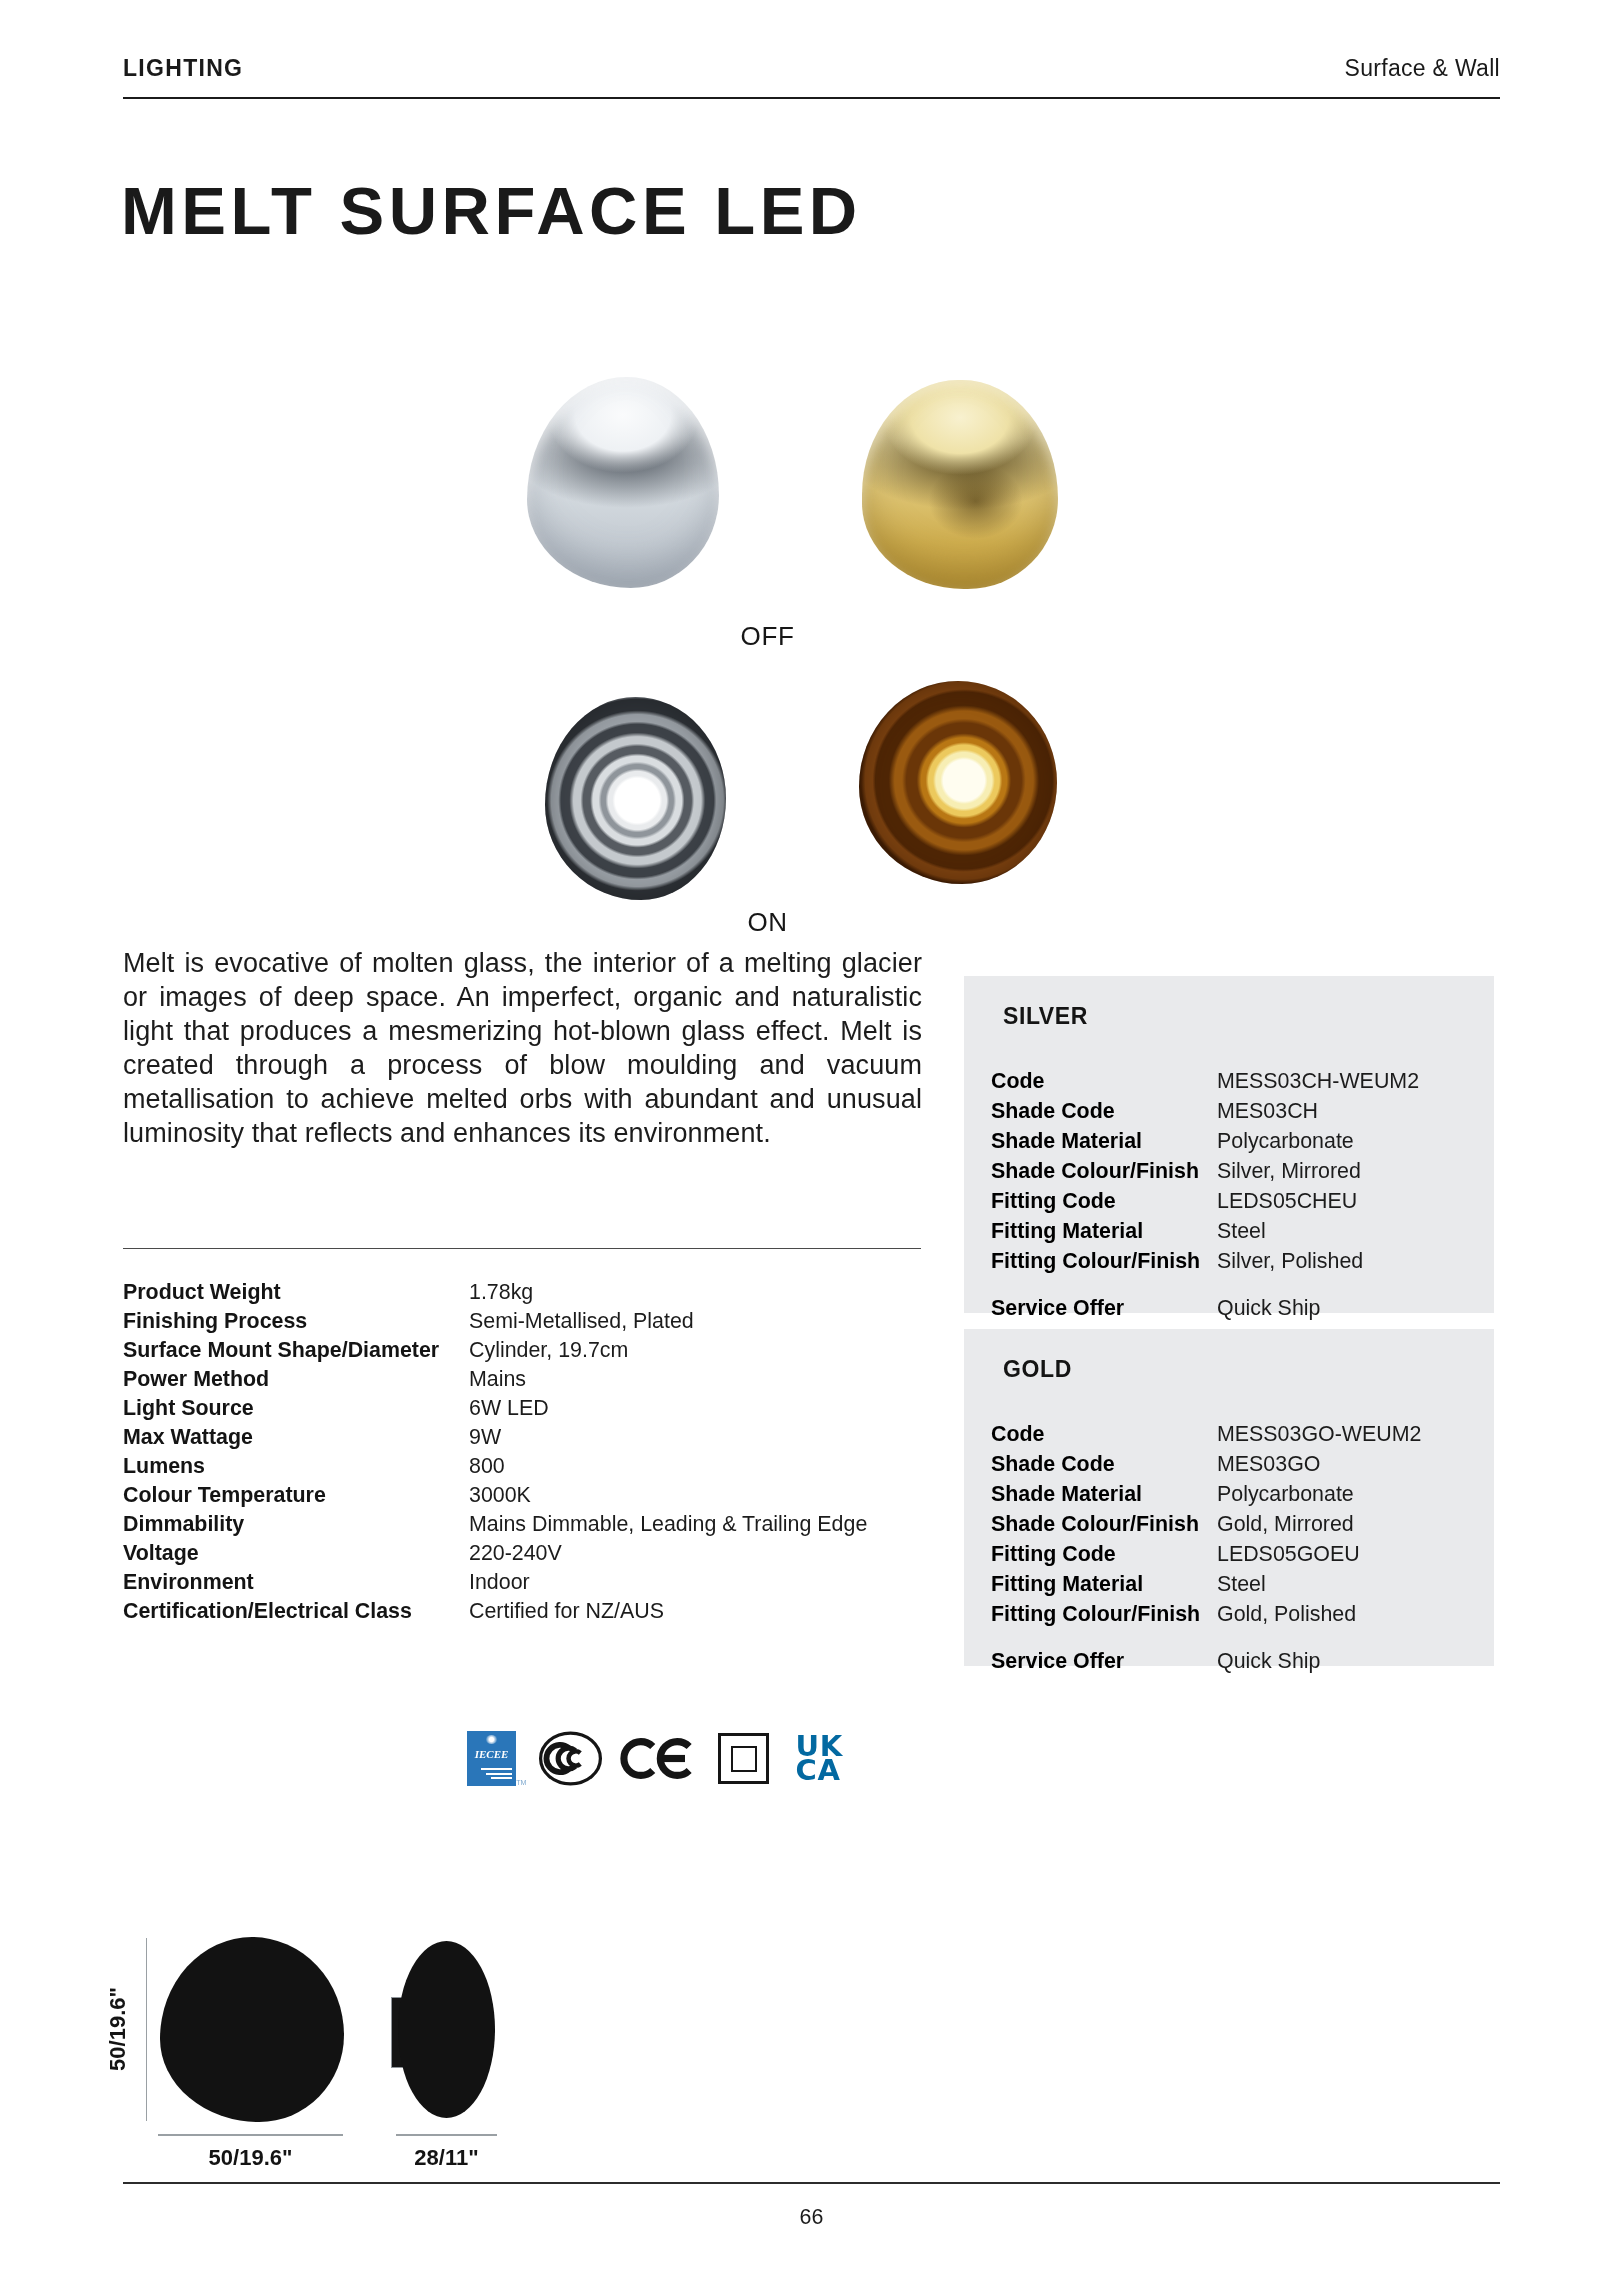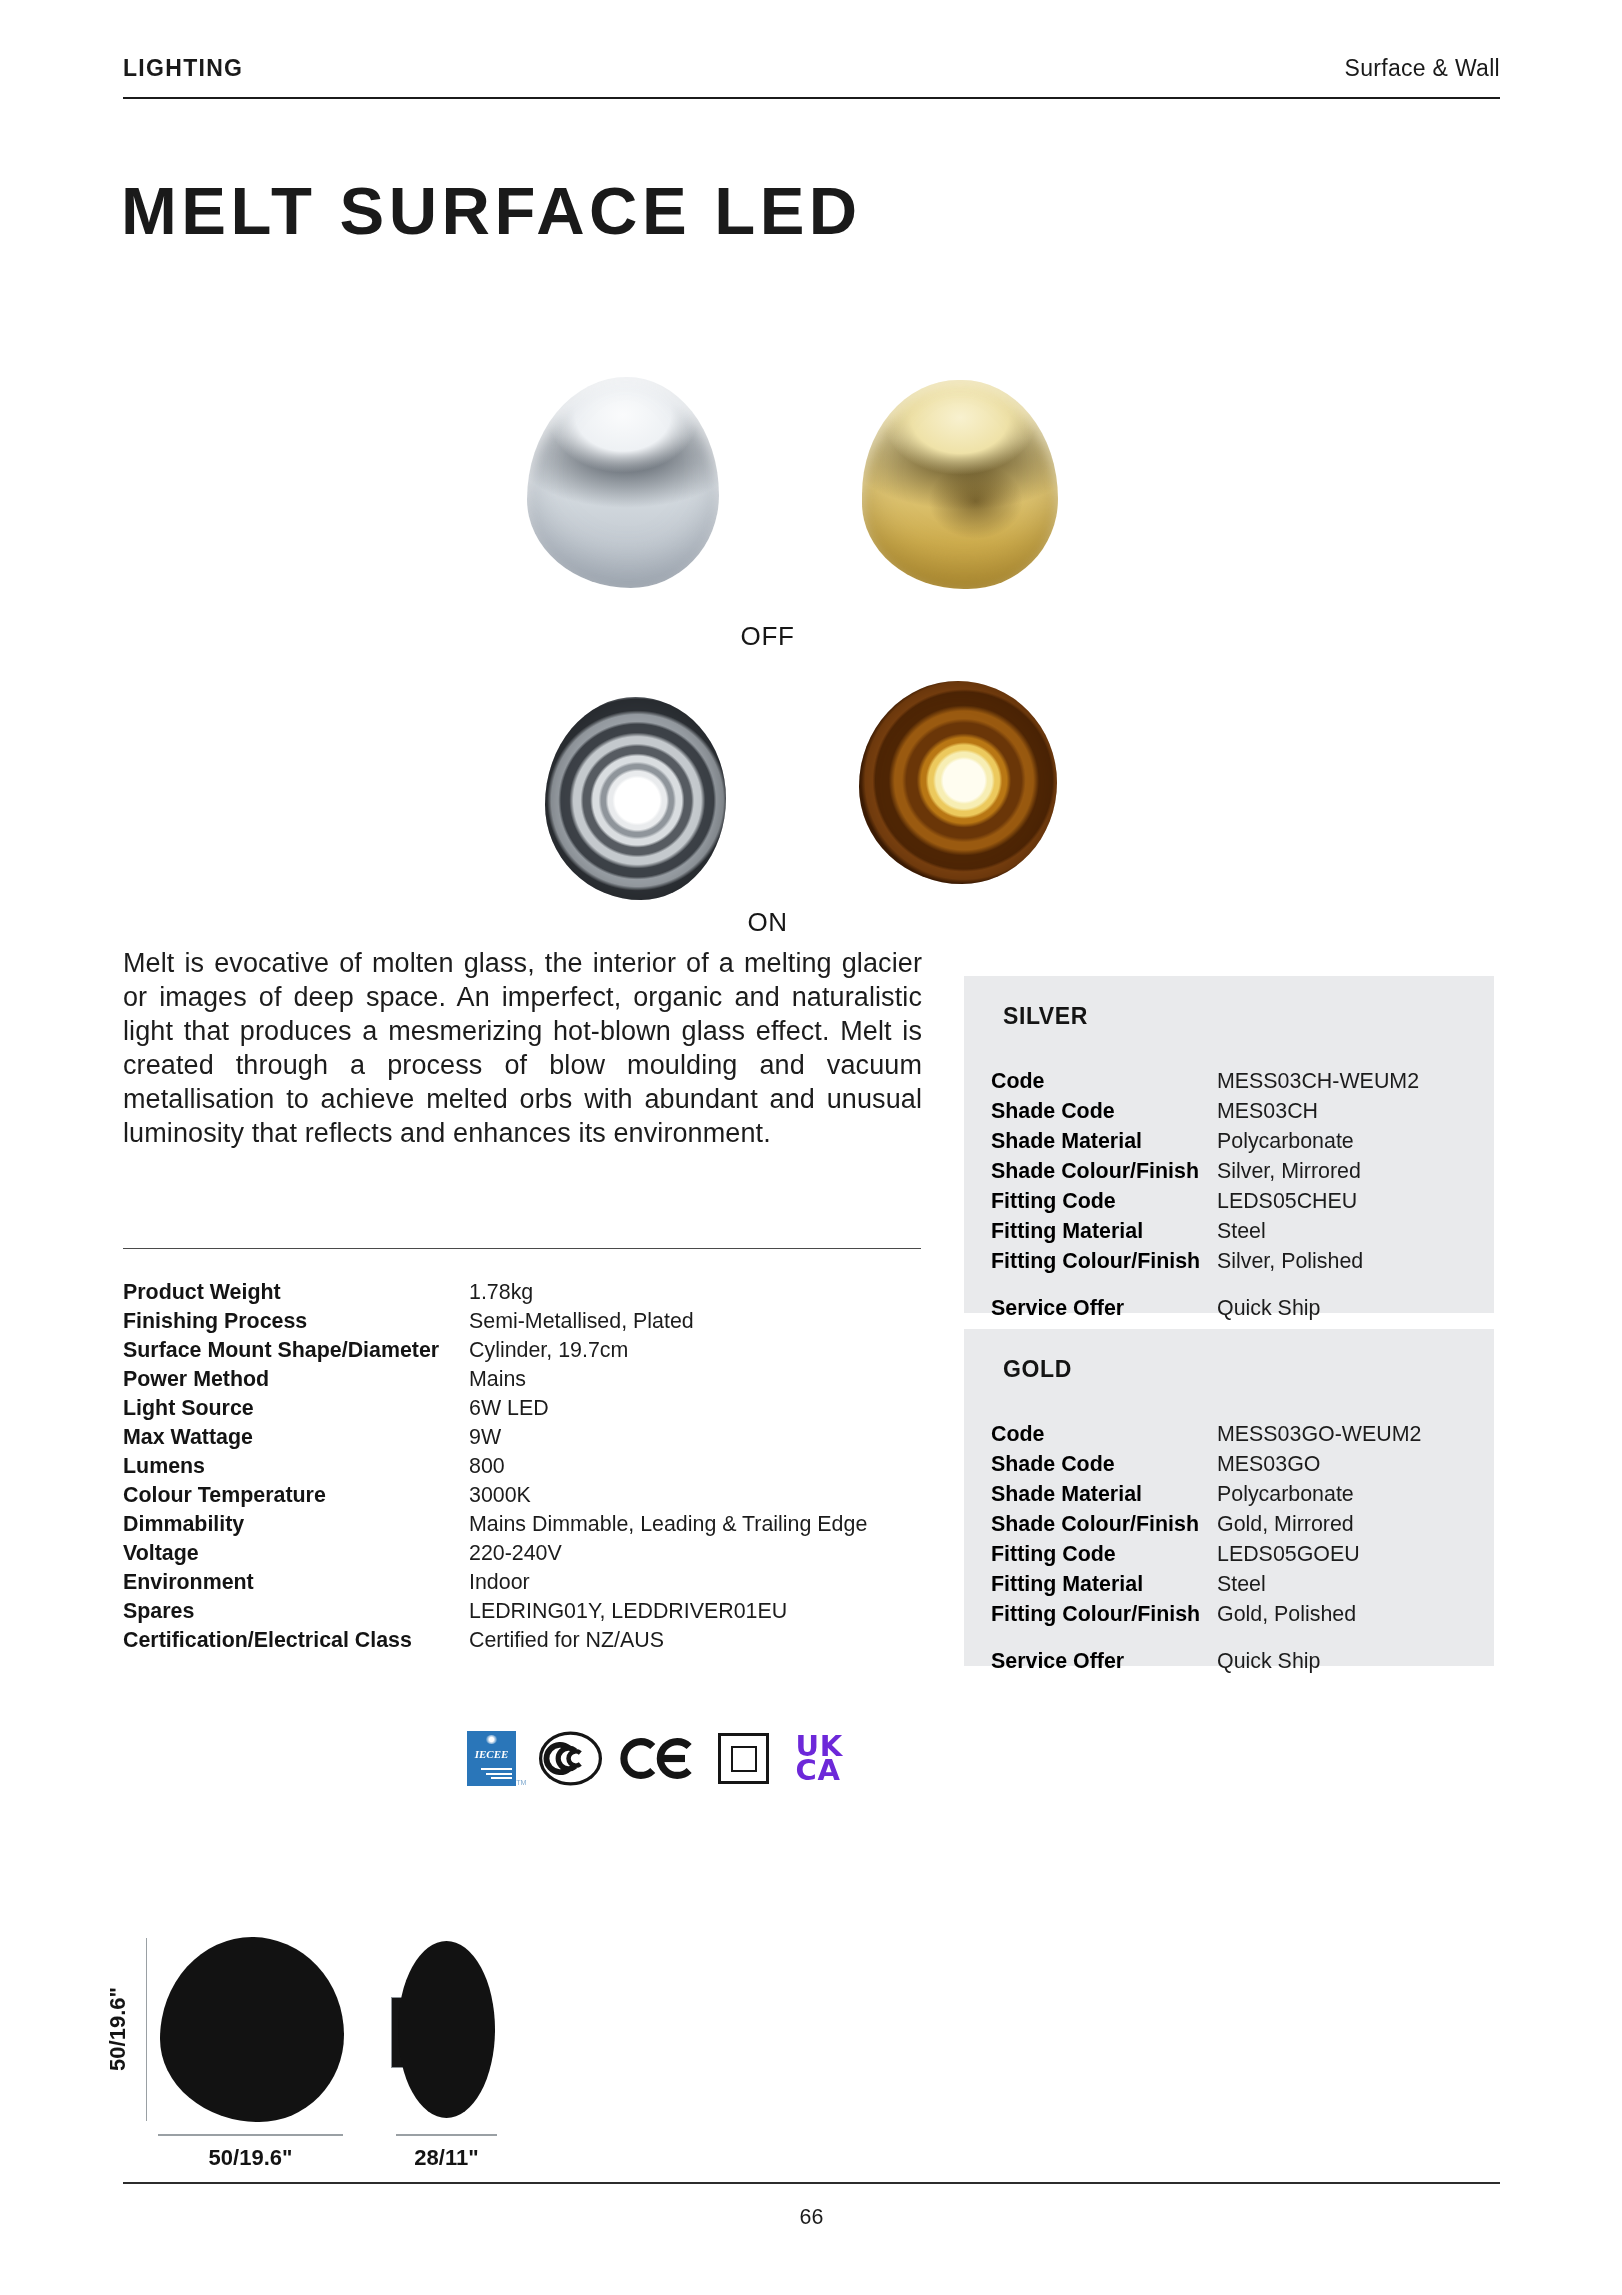--- a/index.html
+++ b/index.html
@@ -76,21 +76,21 @@
   .iecee-text{position:absolute; left:0; right:0; top:17px; text-align:center;
     font-family:"Liberation Serif", serif; font-style:italic; font-weight:700; font-size:11px; color:#ffffff; letter-spacing:0;}
   .iecee-lines{position:absolute; right:3.9px; bottom:6.5px; display:flex; flex-direction:column; align-items:flex-end; gap:2.6px;}
   .iecee-lines i{display:block; height:1.9px; background:#fff;}
   .iecee-lines i:nth-child(1){width:31px;} .iecee-lines i:nth-child(2){width:26px;} .iecee-lines i:nth-child(3){width:21px;}
   .iecee-tm{position:absolute; right:-10.4px; bottom:-1.3px; font-size:7.1px; color:#7fa9cf;}
   .cert-gap1{width:22px;} .cert-gap2{width:17px;} .cert-gap3{width:19.5px;} .cert-gap4{width:27px;}
   .classii{width:45px; height:45px; border:3.2px solid #151515; position:relative; flex:0 0 auto;}
   .classii .inner{position:absolute; left:50%; top:50%; width:22px; height:22px; margin:-12.3px 0 0 -12.3px; border:2.6px solid #151515;}
   .ukca{display:flex; flex-direction:column; justify-content:center; line-height:24px;
-    font-size:29px; font-weight:700; letter-spacing:0.6px; color:#6d28d9; font-family:"DejaVu Sans", sans-serif;}
+    font-size:29px; font-weight:700; letter-spacing:0.6px; color:#0369a1; font-family:"DejaVu Sans", sans-serif;}
   
   .dim-vline{position:absolute; left:146px; top:1938px; height:183px; width:0; border-left:1.9px solid #9aa0a4;}
   .dim-height-label{position:absolute; left:19.5px; top:2016px; width:195px; height:26px; text-align:center;
     font-size:22px; font-weight:700; transform:rotate(-90deg); color:#141414;}
   .dim-front-blob{position:absolute; left:160px; top:1937px; width:184px; height:185px; background:#121212;
     border-radius:50% 50% 46% 54% / 55% 53% 47% 45%;}
   .dim-side-mount{position:absolute; left:391px; top:1997px; width:23.4px; height:69px; background:#141414; border:1.3px solid #8f959b; z-index:0;}
   .dim-side-blob{position:absolute; left:398px; top:1941px; width:97px; height:177px; background:#121212; border-radius:50%; z-index:1;}
   .dim-underline{position:absolute; top:2134px; height:1.9px; background:#9aa0a4;}
   .dim-underline.front{left:158px; width:185px;}
@@ -168,24 +168,20 @@
         <span class="spec-label">Dimmability</span>
         <span class="spec-value">Mains Dimmable, Leading &amp; Trailing Edge</span>
       </div>
     <div class="spec-row">
         <span class="spec-label">Voltage</span>
         <span class="spec-value">220-240V</span>
       </div>
     <div class="spec-row">
         <span class="spec-label">Environment</span>
         <span class="spec-value">Indoor</span>
-      </div>
-    <div class="spec-row">
-        <span class="spec-label">Spares</span>
-        <span class="spec-value">LEDRING01Y, LEDDRIVER01EU</span>
       </div>
     <div class="spec-row">
         <span class="spec-label">Certification/Electrical Class</span>
         <span class="spec-value">Certified for NZ/AUS</span>
       </div>
   </div>
 
   <div class="certs">
     <div class="iecee">
       <span class="iecee-dot"></span>

